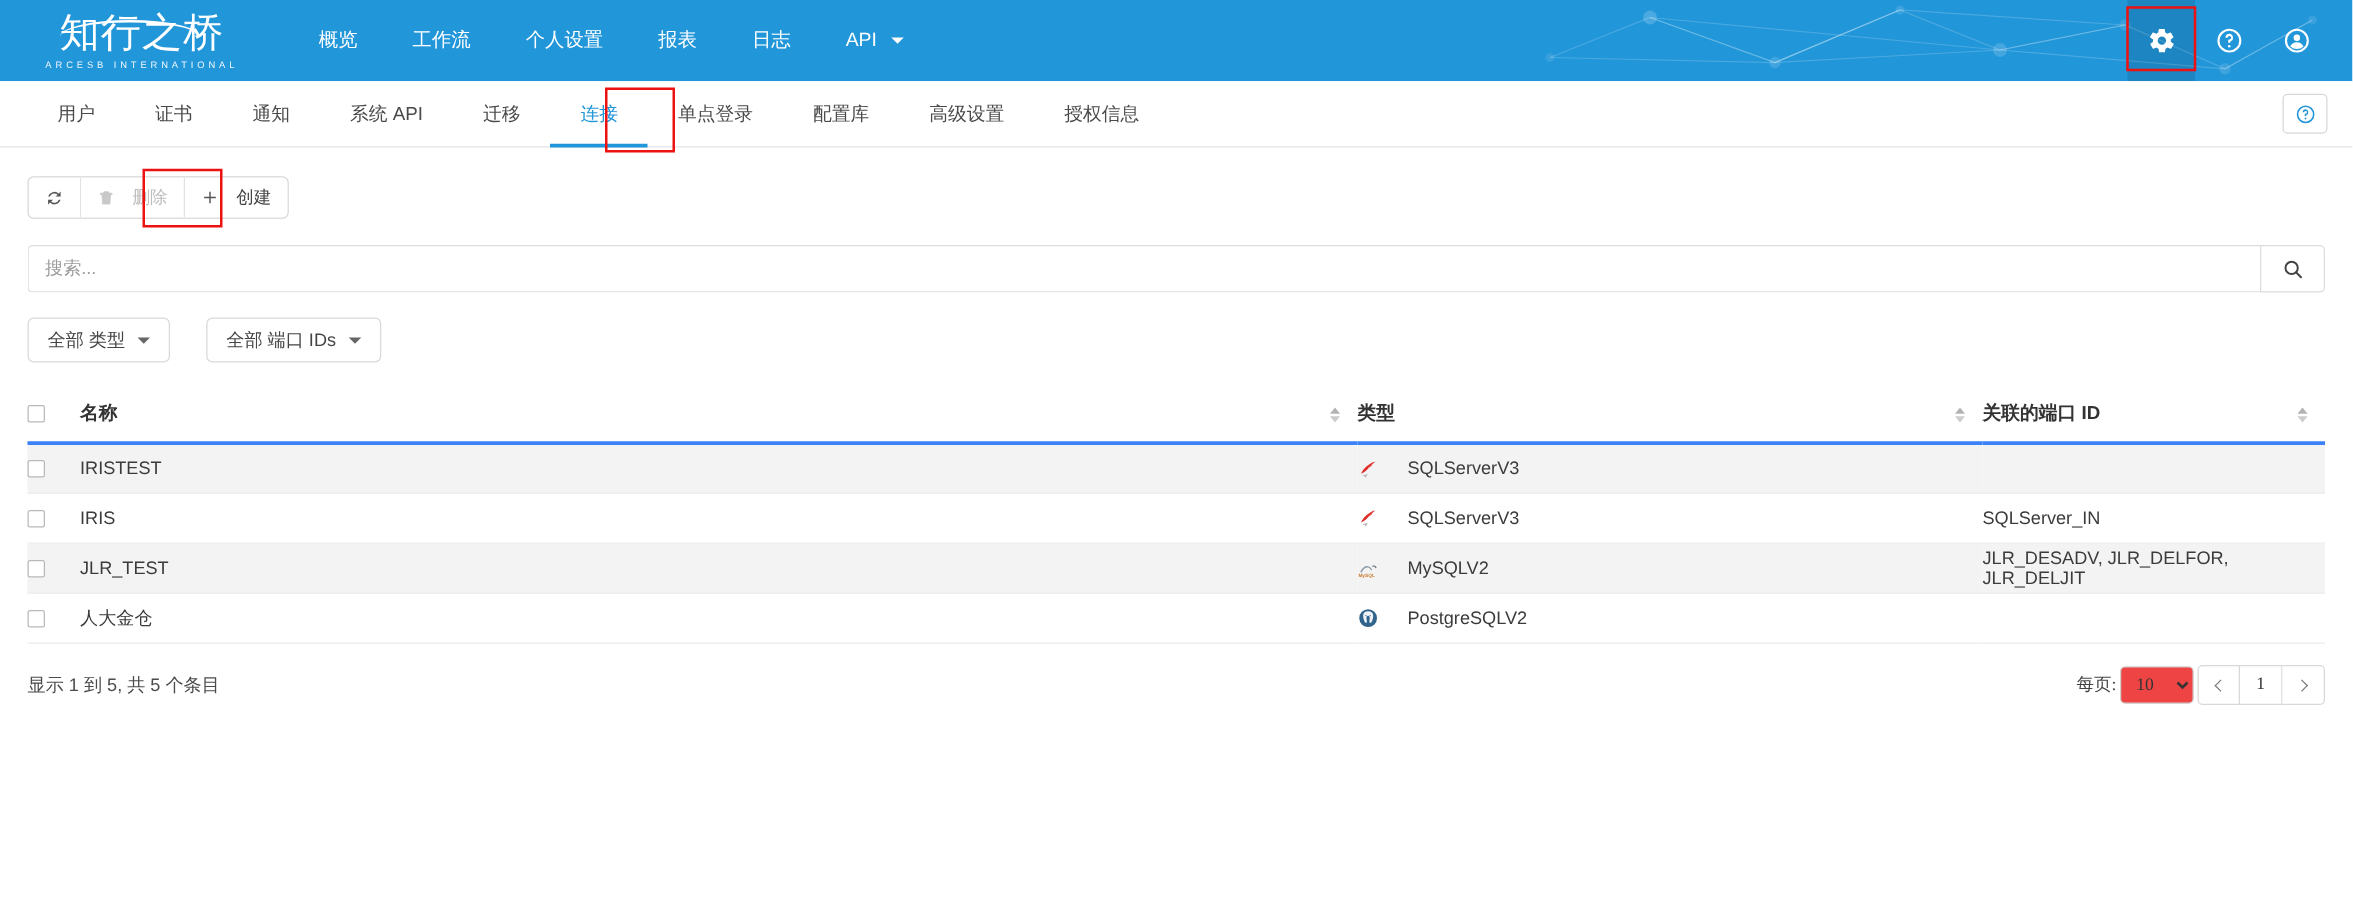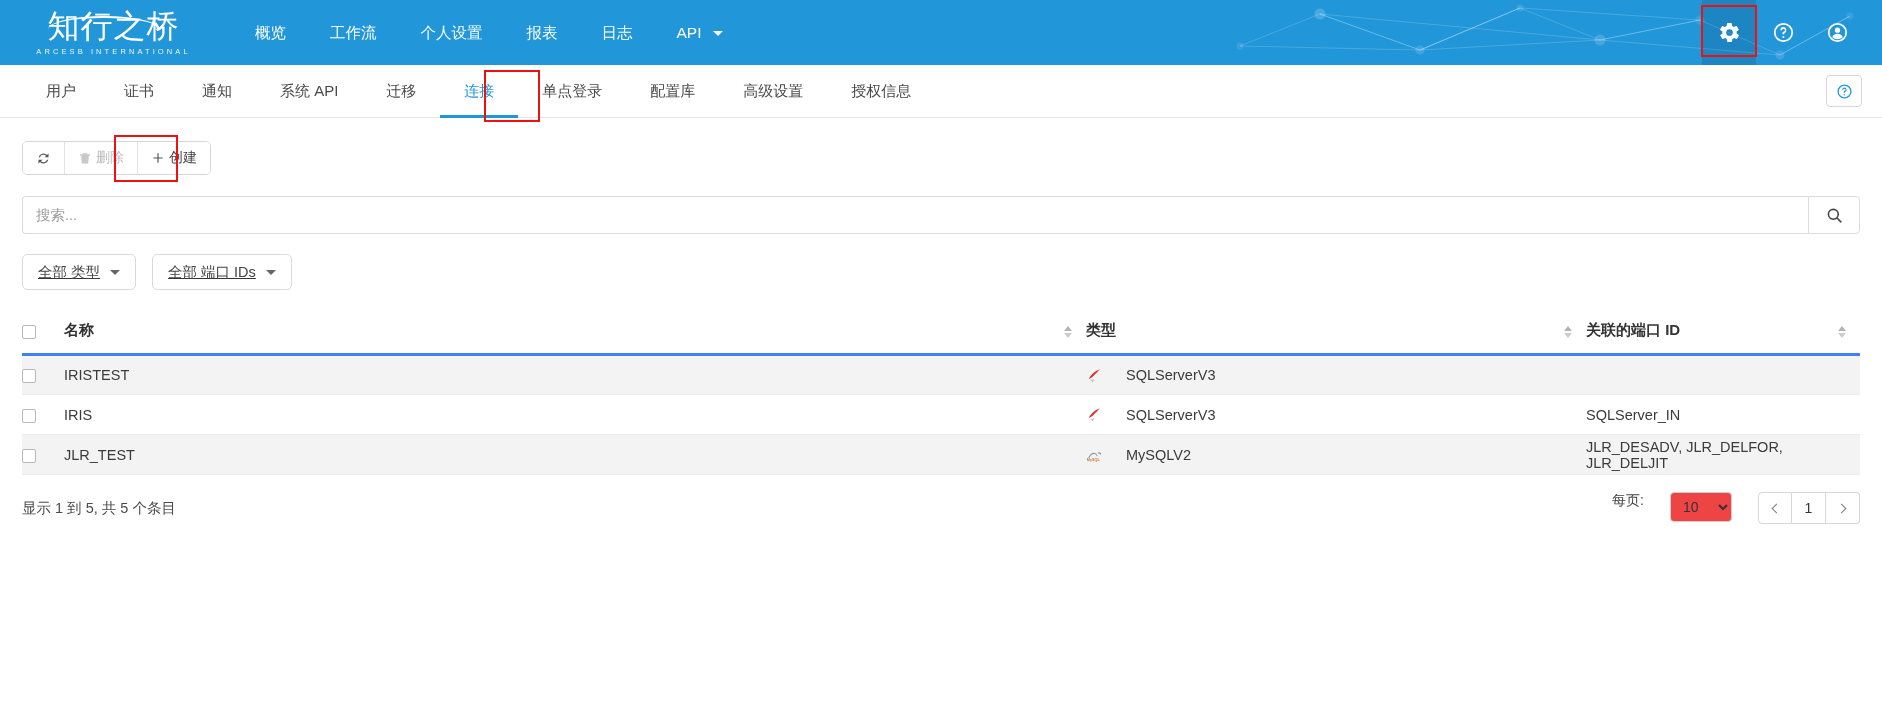--- a/index.html
+++ b/index.html
@@ -160,21 +160,21 @@
   }
   .btn-group {
     display: inline-flex;
     border: 1px solid #d5d5d5;
     border-radius: 5px;
     overflow: hidden;
     background: #fff;
     height: 34px;
   }
   .tb-btn {
-    display: flex; align-items: center; gap: 4px;
+    display: flex; align-items: center; gap: 14px;
     padding: 0 13px;
     font-size: 14px;
     color: #444;
     background: #fff;
     border: 0;
     border-right: 1px solid #e2e2e2;
     cursor: pointer;
     height: 100%;
     font-family: inherit;
   }
@@ -205,21 +205,21 @@
   .search-btn {
     width: 52px;
     border: 1px solid #dcdcdc;
     border-radius: 0 4px 4px 0;
     background: #fff;
     display: flex; align-items: center; justify-content: center;
     cursor: pointer;
   }
 
   
-  .filters { margin-top: 20px; display: flex; gap: 16px; text-decoration: underline; }
+  .filters { margin-top: 20px; display: flex; gap: 29px; }
   .filter-btn {
     height: 36px;
     border: 1px solid #d9d9d9;
     border-radius: 5px;
     background: #fff;
     padding: 0 15px;
     font-size: 14.5px;
     color: #444;
     display: flex; align-items: center;
     cursor: pointer;
@@ -285,21 +285,21 @@
   .dbicon { width: 17px; height: 17px; flex: 0 0 17px; position: relative; }
 
   
   .footer {
     margin-top: 17px;
     display: flex;
     align-items: center;
     font-size: 14.5px;
     color: #4b4b4b;
   }
-  .pager { margin-left: auto; display: flex; align-items: flex-start; gap: 26px; }
+  .pager { margin-left: auto; display: flex; align-items: center; gap: 3px; font-family: Liberation Serif, serif; }
   .perpage-label { font-size: 14px; color: #444; }
   .perpage-select {
     height: 30px;
     border: 1px solid #cfcfcf;
     border-radius: 4px;
     padding: 0 8px;
     font-size: 14px;
     background: #ef4444;
     color: #333;
     font-family: inherit;
@@ -540,20 +540,36 @@
               <span class="dbicon"><svg width="17" height="17" viewBox="0 0 24 24">
                   <path d="M3 16.5c1-2.2 2.2-4 3.8-5.3 2.2-1.8 4.5-2 6.6-.8 1.4.8 2.4 2 3.2 3.6l-1.2.6c-.6-1.3-1.4-2.2-2.4-2.8-1.6-.9-3.2-.7-4.9.7C6.7 13.6 5.7 15 4.8 17L3 16.5z" fill="#8b9aa6"></path>
                   <path d="M16.5 9.5c1.2-.6 2.4-.6 3.5 0 .9.5 1.4 1.3 1.6 2.3l-1.3.2c-.2-.7-.5-1.1-1-1.4-.7-.4-1.4-.4-2.2 0l-.6-1.1z" fill="#5d6d7a"></path>
                   <text x="1" y="21.5" font-size="5.4" font-family="Liberation Sans, sans-serif" font-weight="bold" fill="#c8792a">MySQL</text>
                 </svg></span>
               <span>MySQLV2</span>
             </span>
           </td>
           <td>JLR_DESADV, JLR_DELFOR, JLR_DELJIT</td>
         </tr>
+        <tr>
+          <td style="padding-left:0"><span class="cb"></span></td>
+          <td>人大金仓</td>
+          <td>
+            <span class="typecell">
+              <span class="dbicon"><svg width="17" height="17" viewBox="0 0 24 24">
+                  <ellipse cx="12" cy="12" rx="10" ry="10" fill="#31648c"></ellipse>
+                  <path d="M12 4.2c-3.3 0-5.4 1.6-5.6 4.4-.2 2.4.5 4.6 1.3 6.6.4 1 1 2.1 1.9 2.1.7 0 1-.6 1-1.4 0-1.3-.5-2.6-.5-4 0-1.6.8-2.6 1.9-2.6s1.8 1 1.8 2.6c0 1.3-.4 2.6-.4 3.9 0 1 .4 1.6 1.2 1.6 1 0 1.6-1.2 2-2.3.7-1.9 1.3-4 1.1-6.3-.3-2.9-2.4-4.6-5.7-4.6z" fill="#ffffff" opacity=".92"></path>
+                  <circle cx="9.6" cy="9.1" r=".75" fill="#31648c"></circle>
+                  <circle cx="14.3" cy="9.1" r=".75" fill="#31648c"></circle>
+                </svg></span>
+              <span>PostgreSQLV2</span>
+            </span>
+          </td>
+          <td></td>
+        </tr>
       </tbody>
   </table>
 
   <div class="footer">
     <div>显示 1 到 5, 共 5 个条目</div>
     <div class="pager">
       <span class="perpage-label">每页:</span>
       <select class="perpage-select" id="perpage"><option value="10">10</option><option value="25">25</option><option value="50">50</option><option value="100">100</option></select>
       <div class="pagebtns">
         <button class="pbtn">

